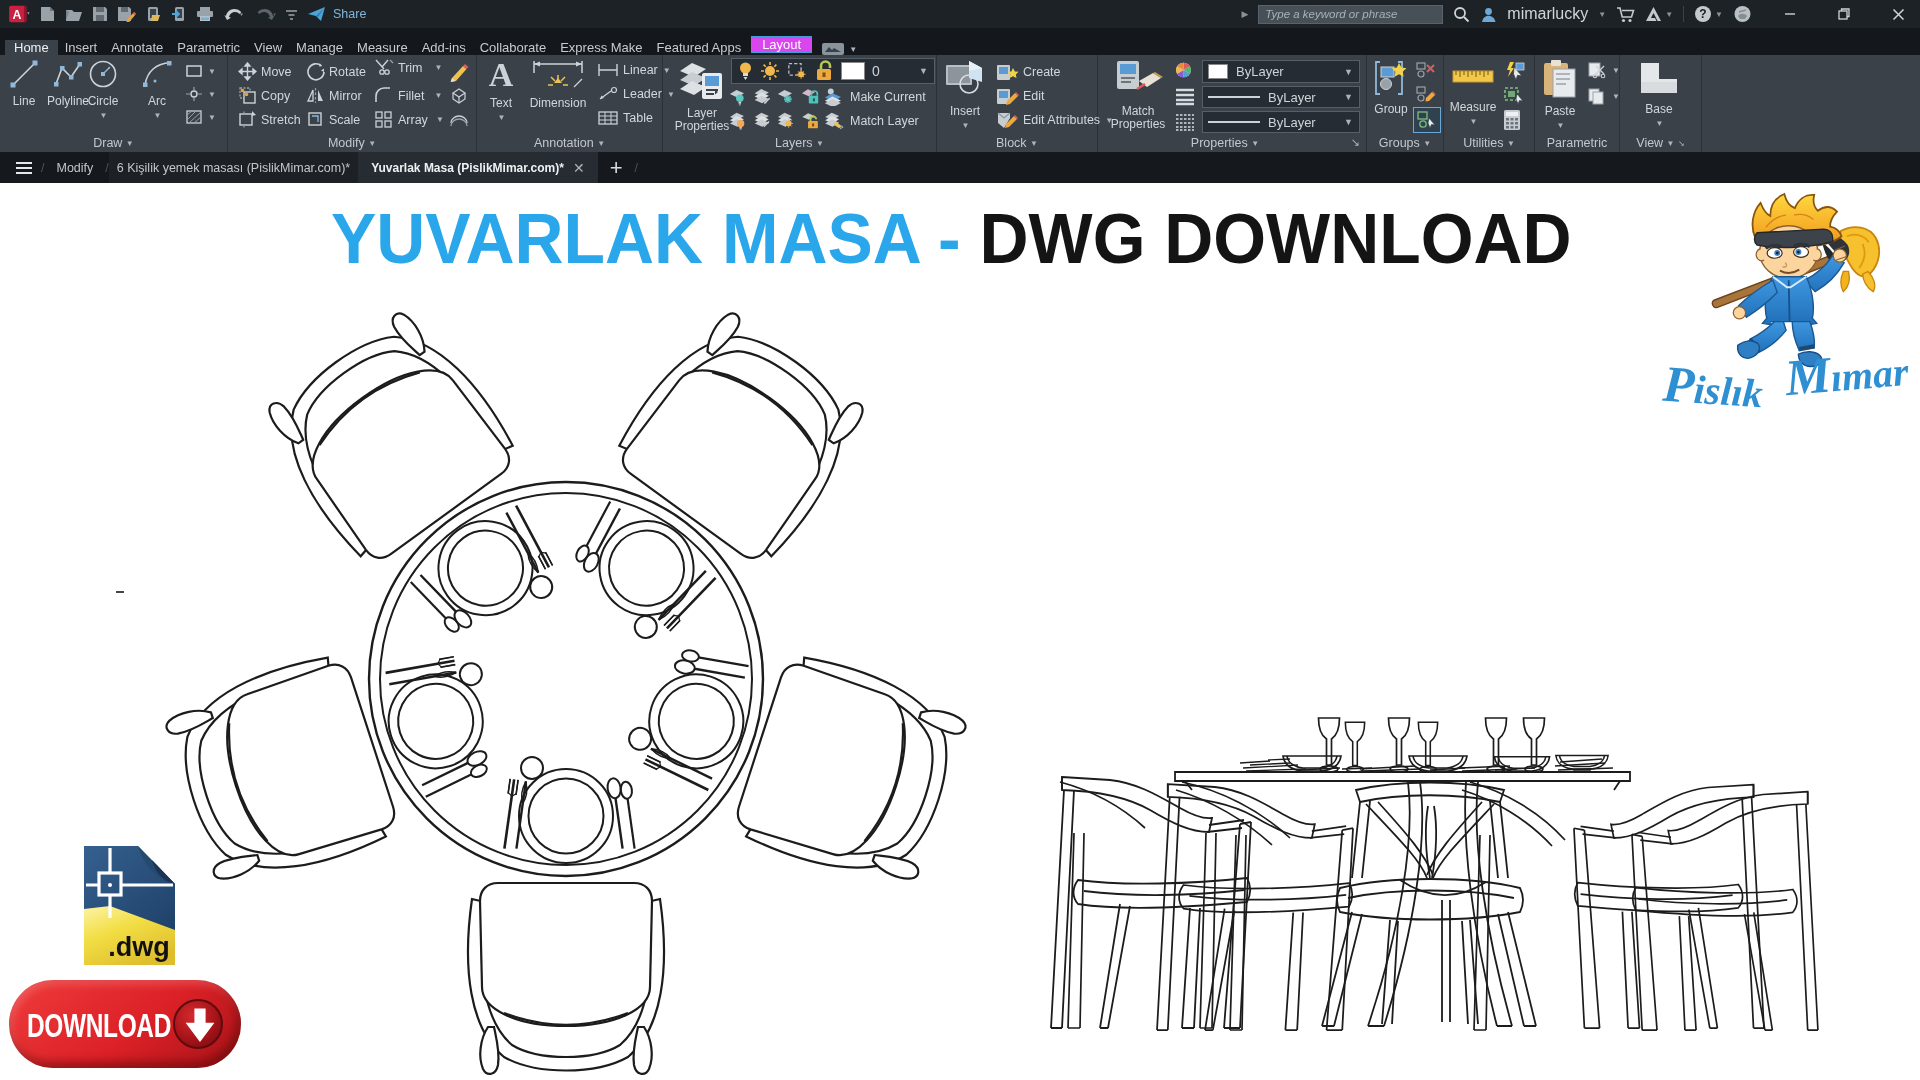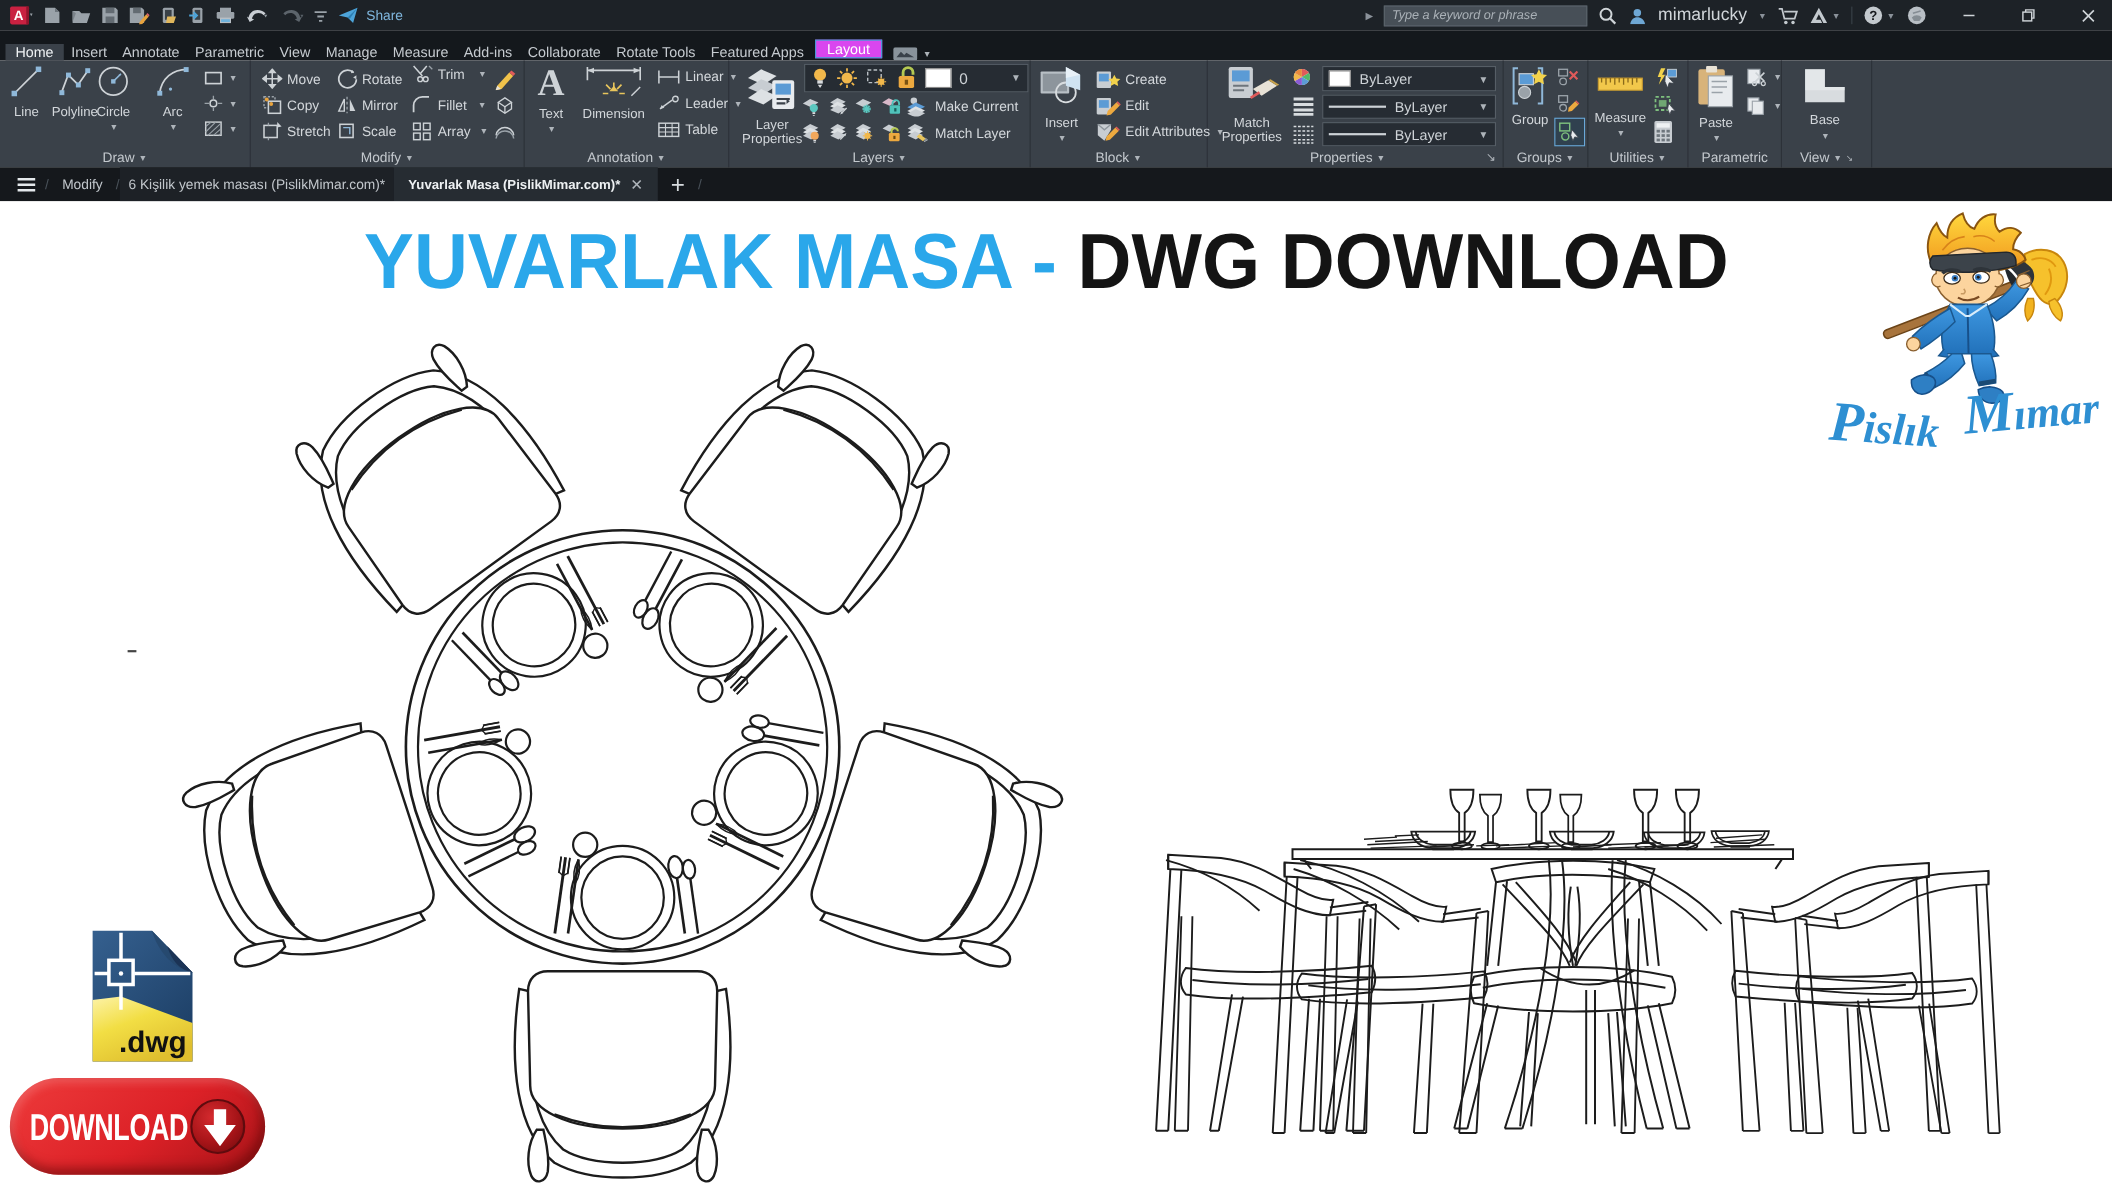--- a/index.html
+++ b/index.html
@@ -155,21 +155,21 @@
   <div id="menubar">
     <div class="mtab active" style="margin-left:5px;padding:0 9px">Home</div>
     <div class="mtab">Insert</div>
     <div class="mtab">Annotate</div>
     <div class="mtab">Parametric</div>
     <div class="mtab">View</div>
     <div class="mtab">Manage</div>
     <div class="mtab">Measure</div>
     <div class="mtab">Add-ins</div>
     <div class="mtab">Collaborate</div>
-    <div class="mtab">Rotate Tools</div>
+    <div class="mtab">Express Make</div>
     <div class="mtab">Featured Apps</div>
     <div class="mtab layout">Layout</div>
     <div class="mtab" style="gap:5px">
         <svg width="22" height="12" viewBox="0 0 22 12">
           <rect x="0" y="0" width="22" height="12" rx="2" fill="#89939b"></rect>
           <path d="M3 9l4-5 3 3 2-2 7 4z" fill="#39414a"></path>
         </svg>
         <span style="font-size:8px;color:#aeb4ba">▼</span>
       </div>
   </div>

